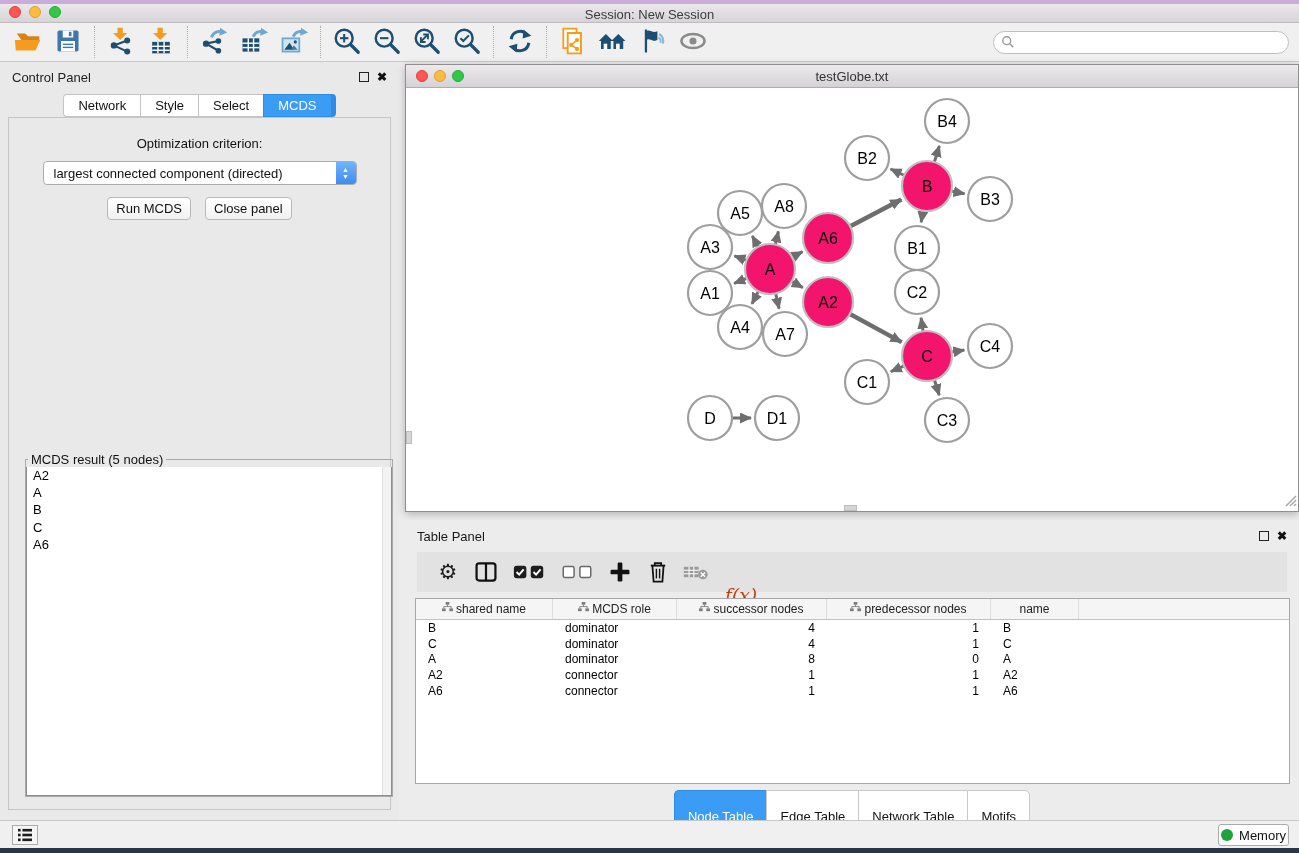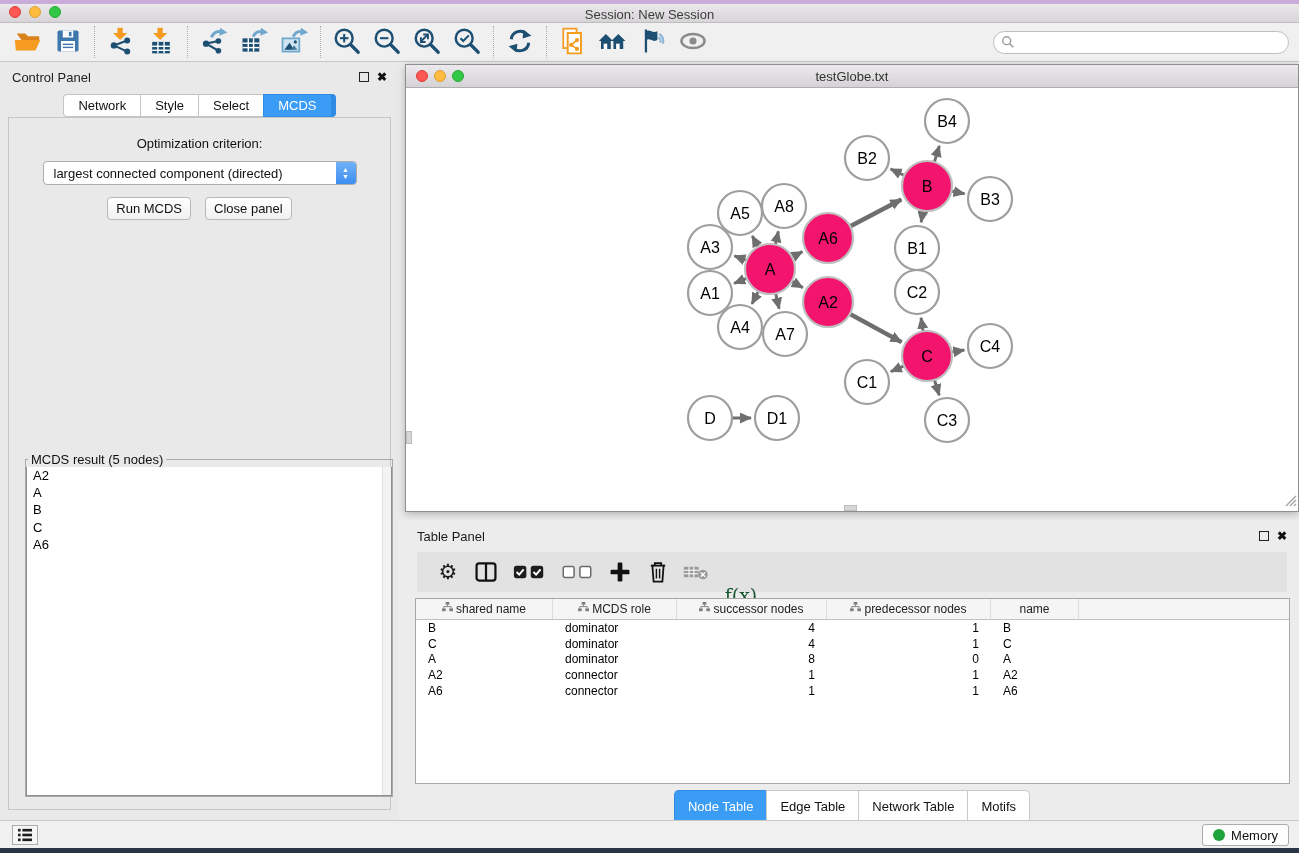--- a/index.html
+++ b/index.html
@@ -80,45 +80,45 @@
   .hthumb { position:absolute; left:438px; bottom:0; width:13px; height:6px; background:#D6D6D6; border:1px solid #BDBDBD; }
   .resize-grip { position:absolute; right:1px; bottom:1px; }
 
   
   .table-panel { position:absolute; left:405px; top:520px; width:894px; height:296px; background:#ECECEC; }
   .tp-header { height:26px; display:flex; align-items:center; padding:6px 12px 0; }
   .tp-toolbar { position:absolute; left:12px; top:32px; width:870px; height:40px; background:#E2E2E2;
     display:flex; align-items:center; gap:8px; padding-left:16px; }
   .tp-icon { width:30px; height:30px; display:flex; align-items:center; justify-content:center; }
   .gear-glyph { font-family:"DejaVu Sans", sans-serif; font-size:21px; color:#1d1d1d; }
-  .fx-glyph { font-family:"DejaVu Serif", serif; font-size:19px; color:#14532d;margin-top:46px; }
+  .fx-glyph { font-family:"DejaVu Serif", serif; font-style:italic; font-size:19px; color:#c2410c;margin-top:46px; }
   .tbl-wrap { position:absolute; left:10px; top:78px; width:875px; height:186px; background:#fff;
     border:1px solid #A8A8A8; overflow:hidden; }
   .tbl-head { display:flex; height:21px; background:#F5F5F5; border-bottom:1px solid #C2C2C2; }
   .th-cell { display:flex; align-items:center; justify-content:center; gap:3px;
     border-right:1px solid #DCDCDC; font-size:12px; color:#222; }
   .tbl-row { display:flex; height:15.8px; align-items:center; }
   .td-cell { font-size:12px; color:#000; padding:0 12px; white-space:nowrap; overflow:hidden; }
   .td-cell.num { text-align:right; }
   .col-0{width:137px;} .col-1{width:124px;} .col-2{width:150px;} .col-3{width:164px;} .col-4{width:88px;}
   .tp-tabs { position:absolute; left:0; top:270px; width:100%; display:flex; justify-content:center; }
-  .tp-tab { padding:8px 13px; background:#fff; border:1px solid #C8C8C8; border-right:none;
+  .tp-tab { padding:18px 13px; background:#fff; border:1px solid #C8C8C8; border-right:none;
     font-size:13px; color:#111; }
   .tp-tab:first-child { border-radius:5px 0 0 5px; }
   .tp-tab:last-child { border-radius:0 5px 5px 0; border-right:1px solid #C8C8C8; }
   .tp-tab.active { background:#3B9CF5; border-color:#2F8BE4; color:#fff; }
 
   
   .statusbar { position:absolute; left:0; top:820px; width:100%; height:28px; background:#F0F0F0;
     border-top:1px solid #C8C8C8; }
   .status-list-btn { position:absolute; left:12px; top:4px; width:26px; height:20px;
     border:1px solid #ABABAB; background:#F6F6F6; display:flex; align-items:center; justify-content:center; }
   .memory-btn { position:absolute; right:10px; top:3px; height:22px; background:#FDFDFD;
     border:1px solid #ABABAB; border-radius:3px; display:flex; align-items:center; gap:6px;
-    padding:0 10px; font-size:13px; color:#111; }
+    padding:0 2px; font-size:13px; color:#111; }
   .mem-dot { width:12px; height:12px; border-radius:50%; background:#1FA33C; }
   .bottom-strip { position:absolute; left:0; top:848px; width:100%; height:5px; background:#2A3646; }
 </style>
 </head>
 <body>
 
 <div class="app">
 
   <div class="desktop-edge"></div>
 

